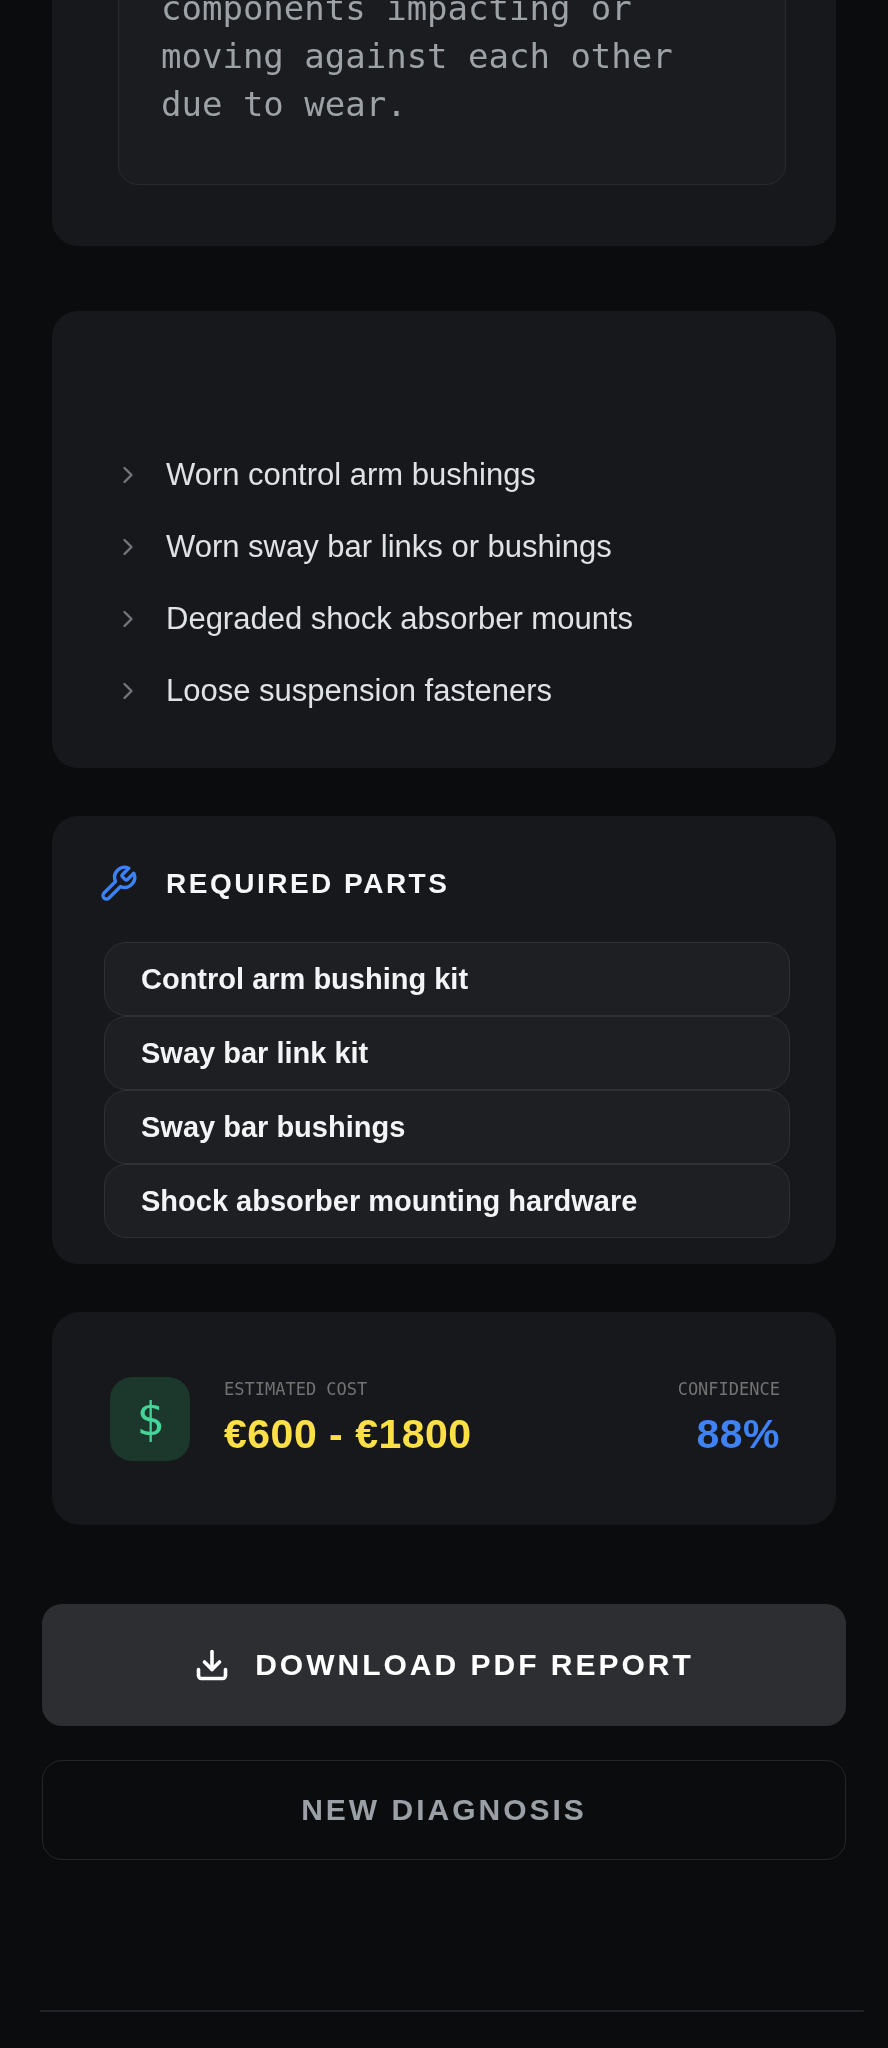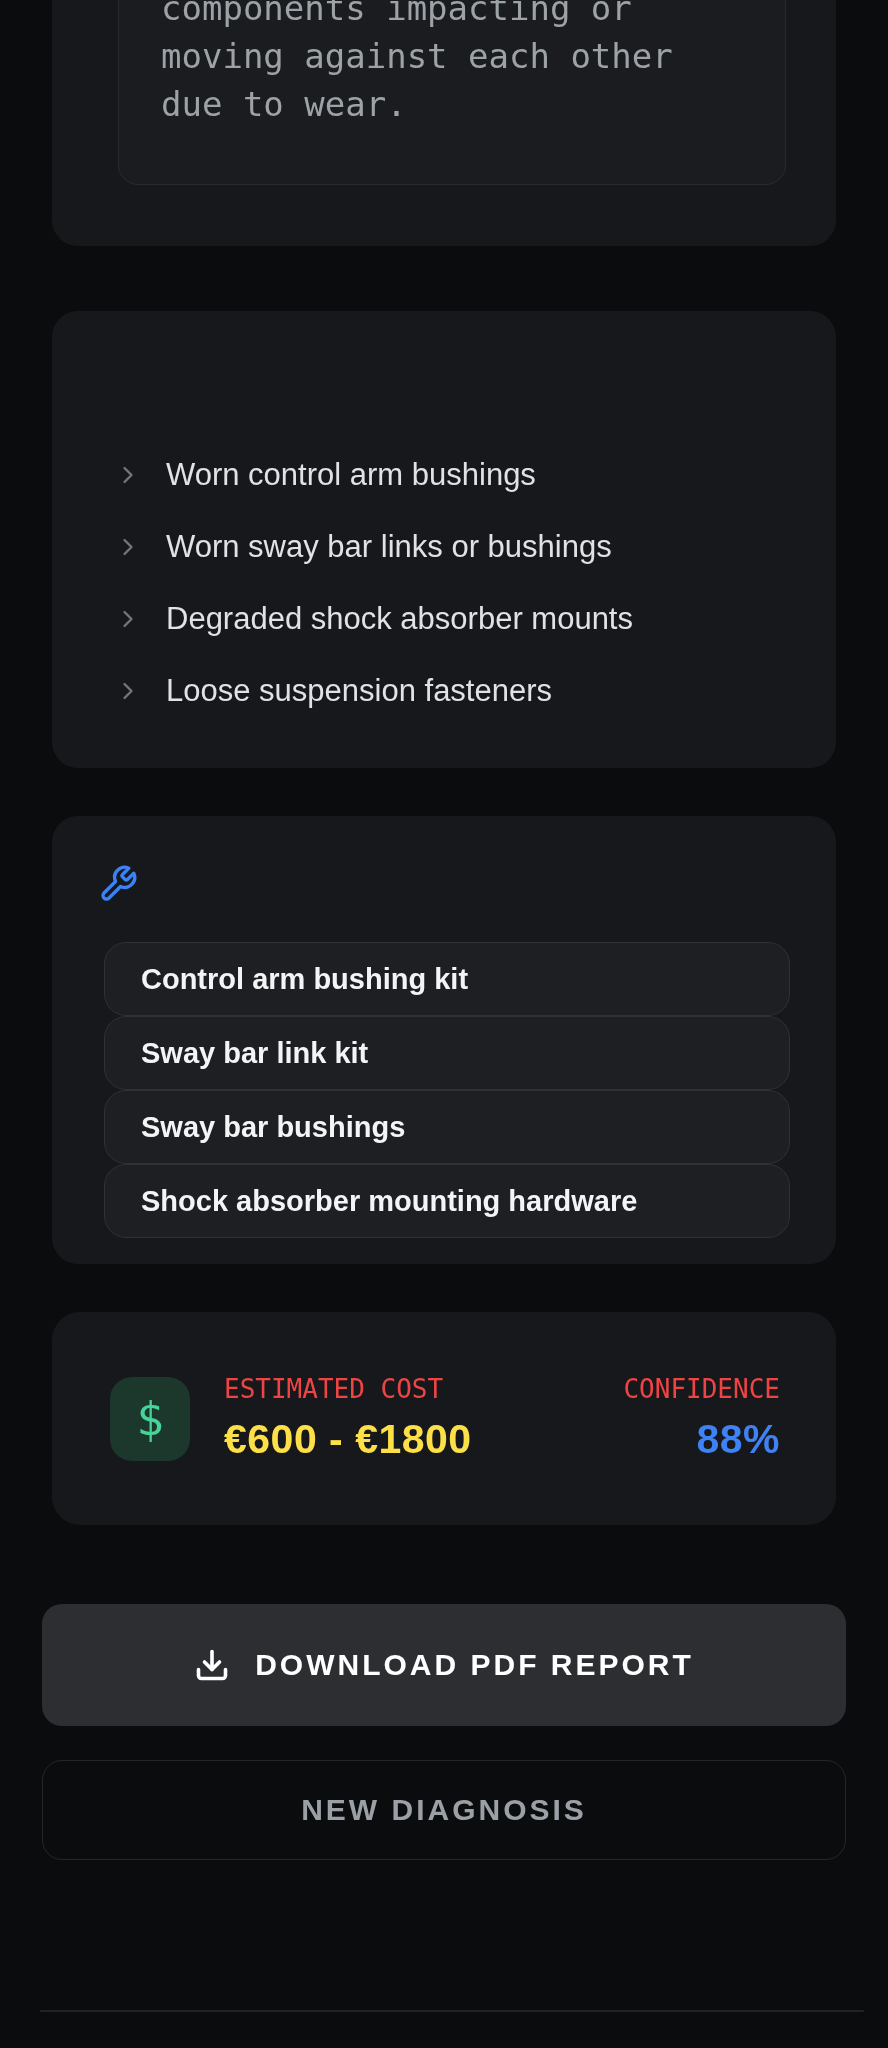--- a/index.html
+++ b/index.html
@@ -114,22 +114,22 @@
     margin-right:34px;
     flex:0 0 auto;
   }
   .dollar-glyph {
     font-family:"DejaVu Sans Mono","Liberation Mono",monospace;
     font-size:46px;
     color:#45d598;
   }
   .stat-label {
     font-family:"DejaVu Sans Mono","Liberation Mono",monospace;
-    font-size:26px;
-    color:#ef4444;
+    font-size:17px;
+    color:#737373;
   }
   .cost-value {
     margin-top:12px;
     font-size:41px;
     font-weight:bold;
     color:#fde047;
     letter-spacing:0.5px;
   }
   .conf-col { margin-left:auto; text-align:right; }
   .conf-value {
@@ -224,20 +224,21 @@
   </div>
 </div>
 
 <div class="card card-parts">
   <div class="section-header">
     <span class="icon-box">
       <svg width="40" height="40" viewBox="0 0 24 24" fill="none" stroke="#3b82f6" stroke-width="2" stroke-linecap="round" stroke-linejoin="round">
         <path d="M14.7 6.3a1 1 0 0 0 0 1.4l1.6 1.6a1 1 0 0 0 1.4 0l3.77-3.77a6 6 0 0 1-7.94 7.94l-6.91 6.91a2.12 2.12 0 0 1-3-3l6.91-6.91a6 6 0 0 1 7.94-7.94l-3.76 3.76z"></path>
       </svg>
     </span>
+    <span class="section-title">REQUIRED PARTS</span>
   </div>
   <div class="chips">
     <span class="chip">Control arm bushing kit</span>
     <span class="chip">Sway bar link kit</span>
     <span class="chip">Sway bar bushings</span>
     <span class="chip">Shock absorber mounting hardware</span>
   </div>
 </div>
 
 <div class="card card-cost">

